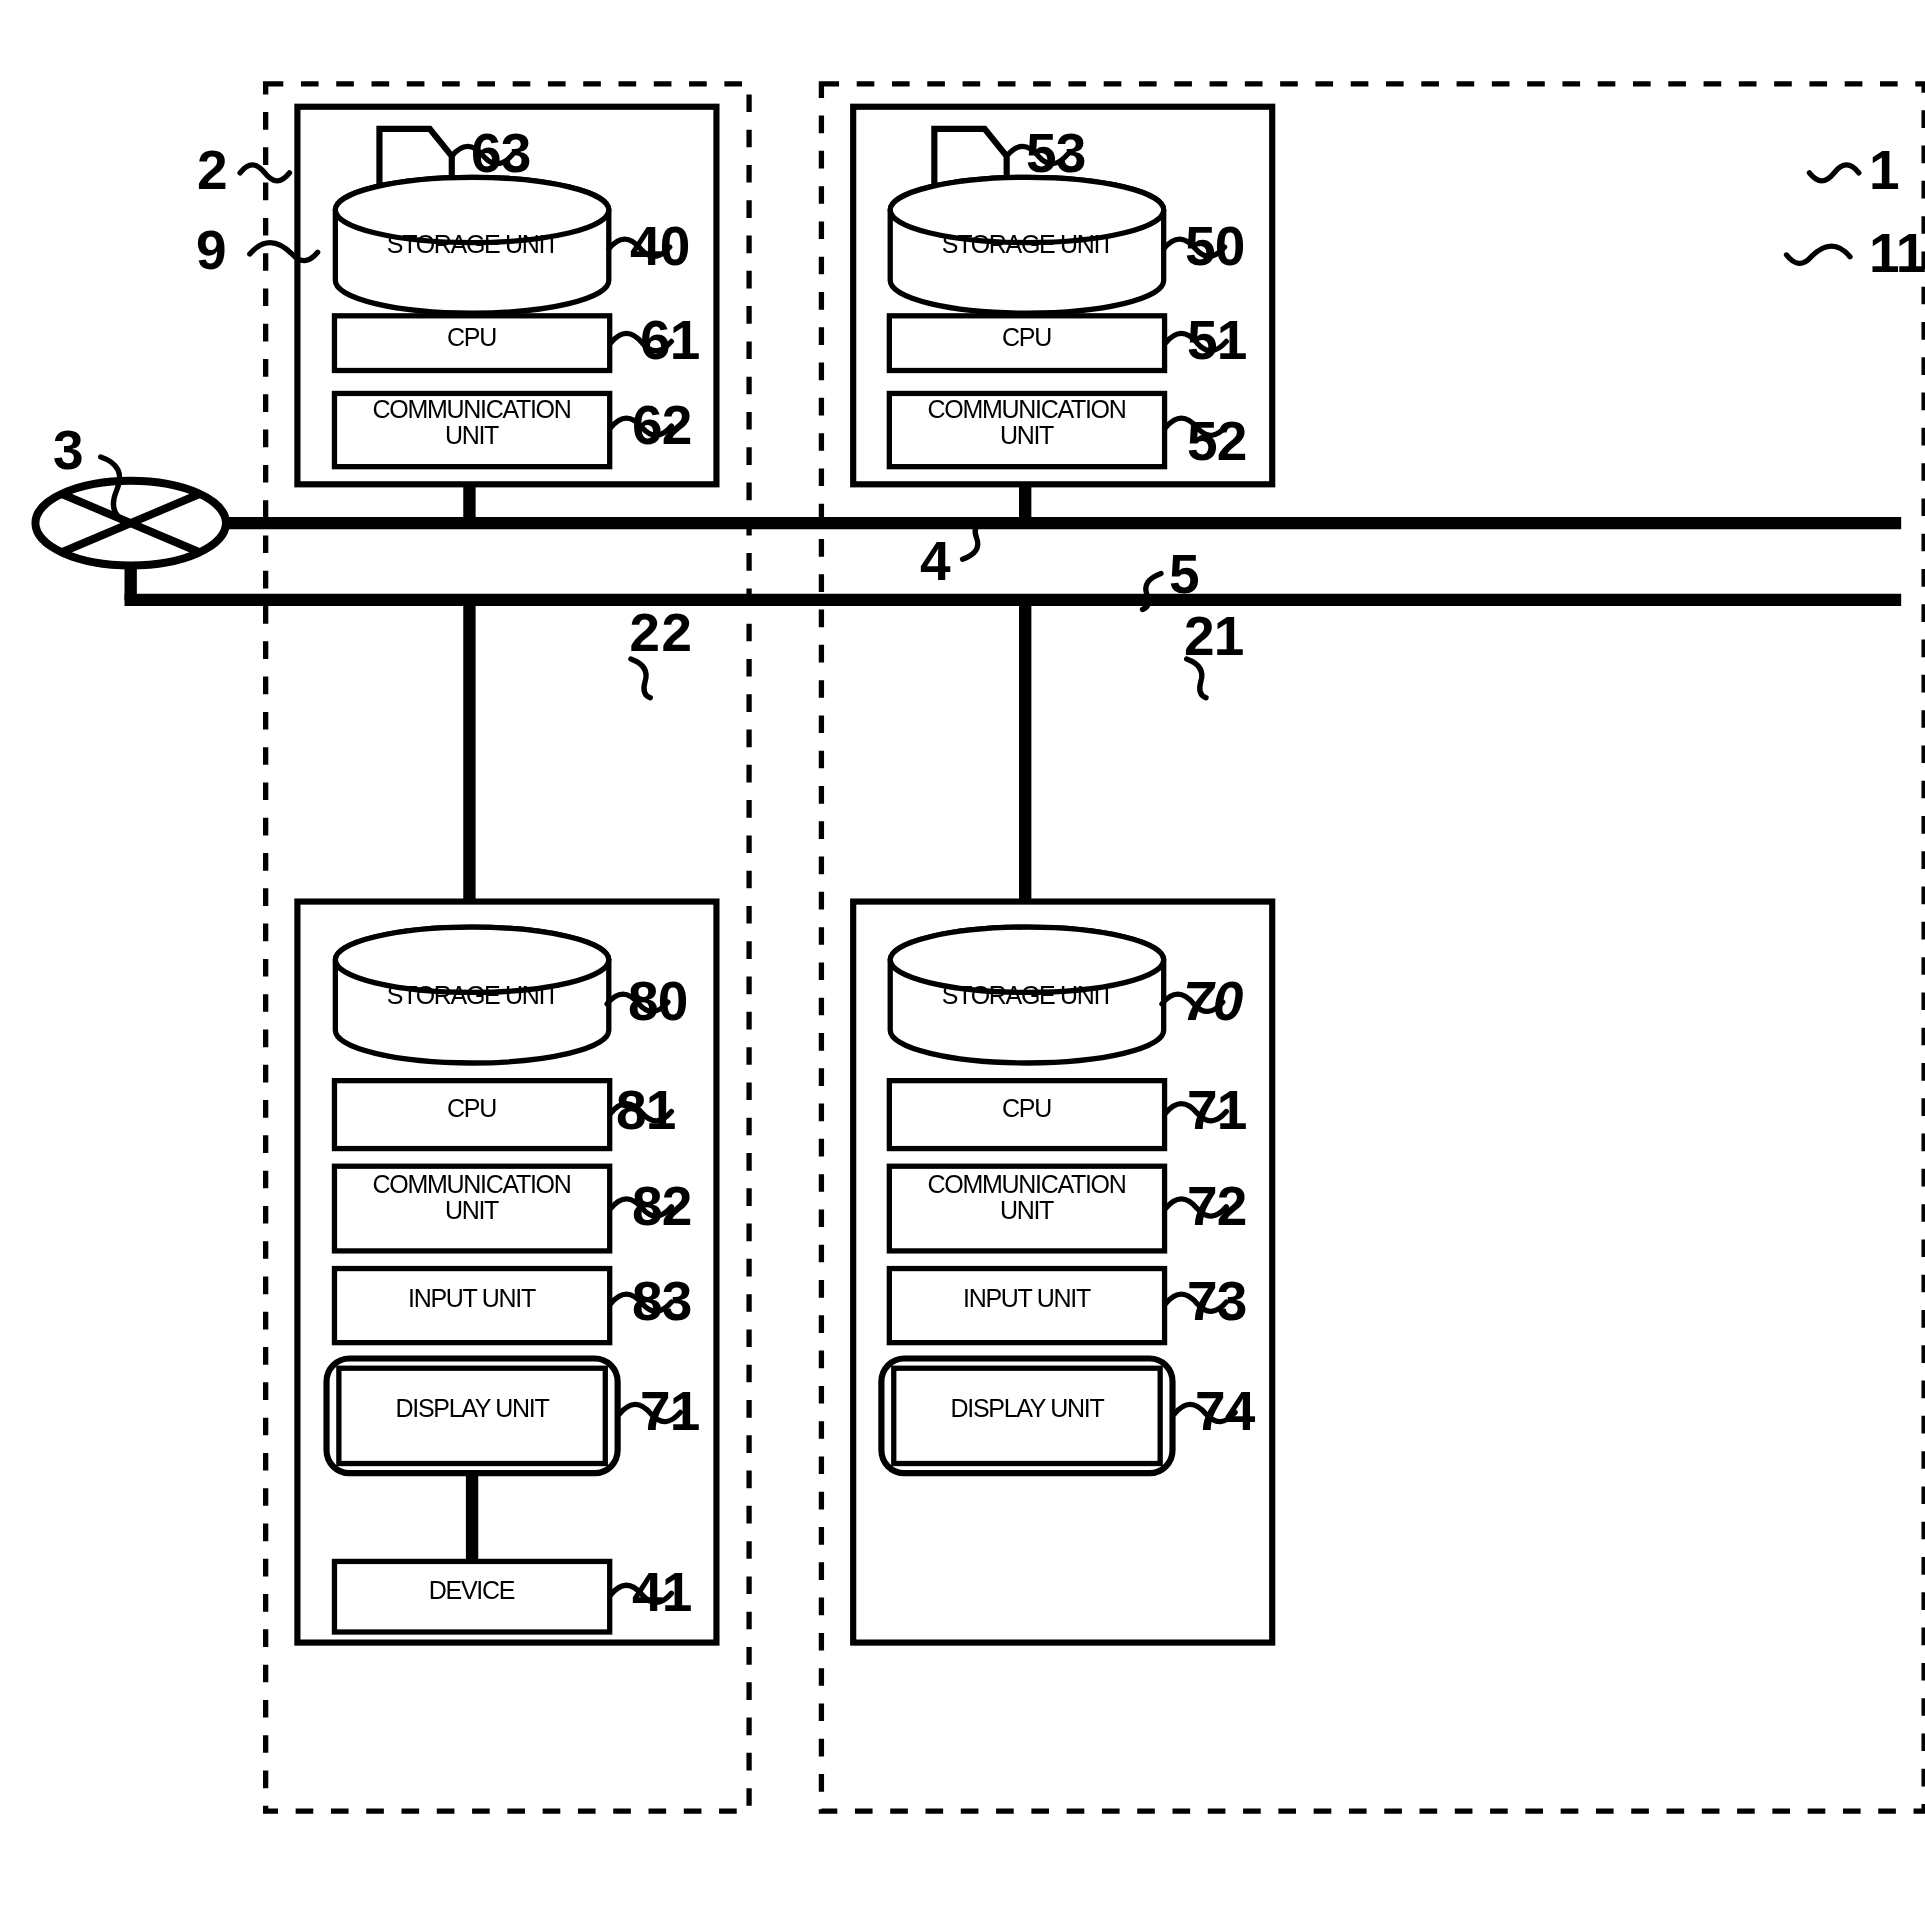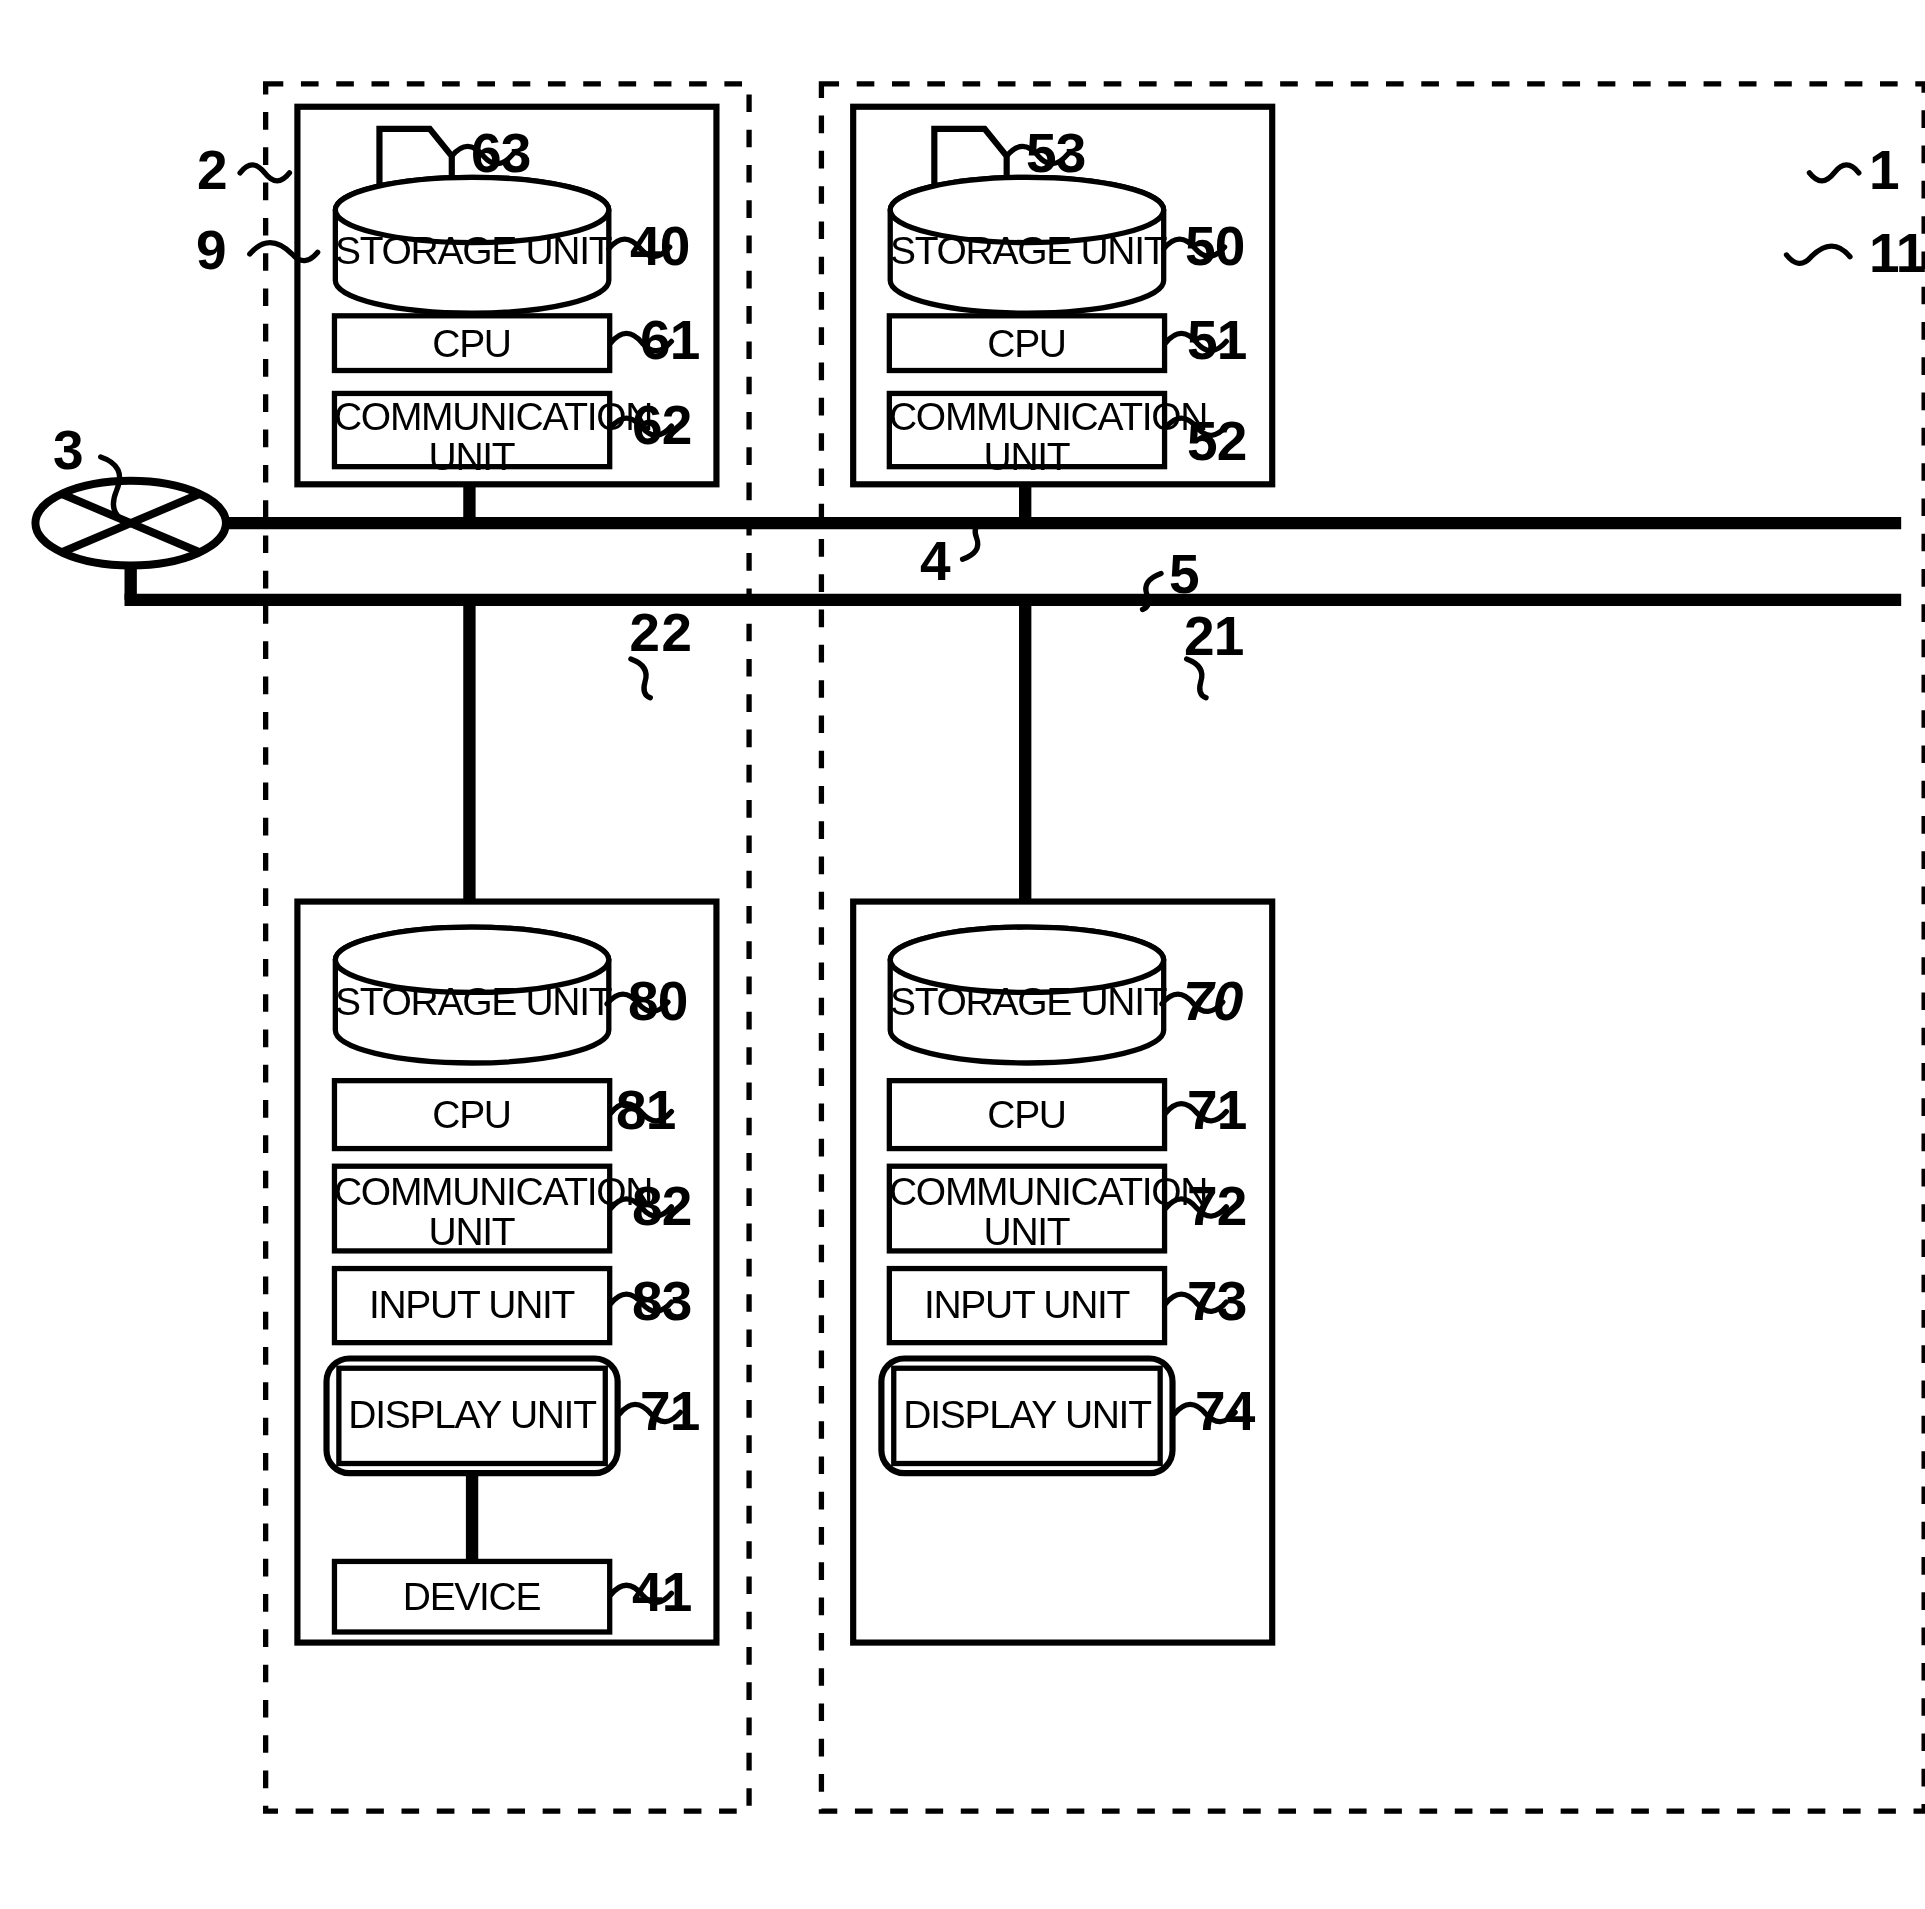--- a/index.html
+++ b/index.html
@@ -3,21 +3,21 @@
 <meta charset="utf-8">
 <style>
   html,body{margin:0;padding:0;background:#ffffff;}
   body{width:1926px;height:1909px;position:relative;overflow:hidden;
        font-family:"Liberation Sans",sans-serif;color:#000;}
   #stage{position:absolute;left:0;top:0;width:1926px;height:1909px;}
   svg#canvas{position:absolute;left:0;top:0;width:1926px;height:1909px;}
 
   .ref{position:absolute;font-size:55px;font-weight:700;line-height:1;
        letter-spacing:-0.9px;white-space:nowrap;}
-  .unitlabel{position:absolute;font-size:39px;font-weight:400;line-height:1.05;
+  .unitlabel{position:absolute;font-size:25px;font-weight:400;line-height:1.05;
        text-align:center;white-space:nowrap;letter-spacing:-1.3px;}
   .unitlabel.two{line-height:1.02;white-space:normal;}
 </style>
 </head>
 <body>
 
 <div id="stage">
 
   <svg id="canvas" viewBox="0 0 2183 2164">
     <defs>

